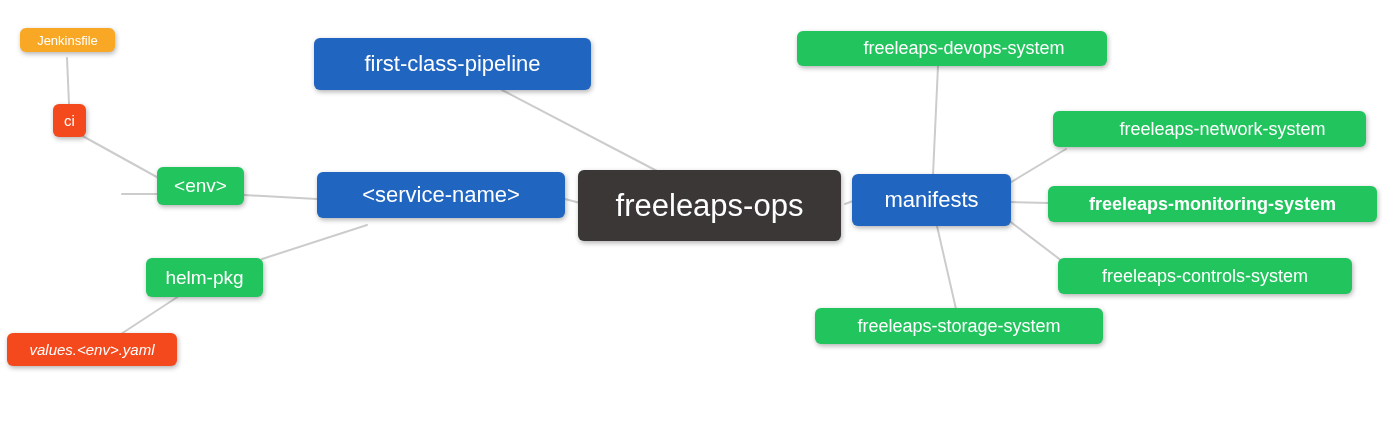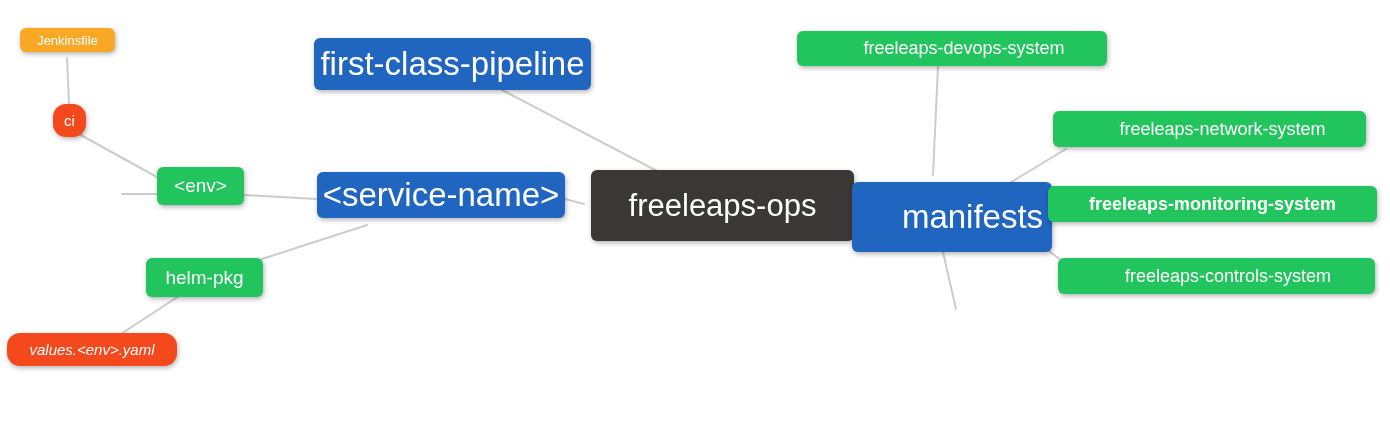--- a/index.html
+++ b/index.html
@@ -30,26 +30,26 @@
     color: var(--text, #ffffff);
     border-radius: 6px;
     box-shadow: 1px 2px 5px rgba(0,0,0,0.3);
     white-space: nowrap;
     cursor: pointer;
     user-select: none;
   }
   .c-blue   { background: var(--blue,   #2065C0); }
   .c-green  { background: var(--green,  #21C45D); }
   .c-orange { background: var(--orange, #F9A826); }
-  .c-red    { background: var(--red,    #F4491D); border-radius: 13px; }
+  .c-red    { background: var(--red,    #F4491D); }
   .c-dark   { background: var(--dark,   #3B3737); }
   .size-xs { font-size: 13px; }
   .size-sm { font-size: 15px; }
   .size-md { font-size: 19px; }
-  .size-lg { font-size: 33px; }
+  .size-lg { font-size: 22px; }
   .size-xl { font-size: 31px; }
 </style>
 </head>
 <body>
 
 <div id="stage">
 
   <svg id="edge-layer" viewBox="0 0 1390 421">
     <line x1="67" y1="58" x2="69" y2="104"></line>
     <line x1="79" y1="134" x2="164" y2="181"></line>
@@ -75,26 +75,27 @@
   <div class="node c-green size-md" style="left:157px; top:167px; width:87px;  height:38px;">&lt;env&gt;</div>
 
   <div class="node c-green size-md" style="left:146px; top:258px; width:117px; height:39px;">helm-pkg</div>
 
   <div class="node c-red size-sm" style="left:7px;   top:333px; width:170px; height:33px;font-style:italic;">values.&lt;env&gt;.yaml</div>
 
   <div class="node c-blue size-lg" style="left:314px; top:38px;  width:277px; height:52px;">first-class-pipeline</div>
 
   <div class="node c-blue size-lg" style="left:317px; top:172px; width:248px; height:46px;">&lt;service-name&gt;</div>
 
-  <div class="node c-dark size-xl" style="left:591px; top:170px; width:263px; height:71px;text-align:right;">freeleaps-ops</div>
+  <div class="node c-dark size-xl" style="left:578px; top:170px; width:263px; height:71px;text-align:right;">freeleaps-ops</div>
 
-  <div class="node c-blue size-lg" style="left:852px; top:182px; width:159px; height:70px;padding-left:41px;">manifests</div>
+  <div class="node c-blue size-lg" style="left:852px; top:174px; width:159px; height:52px;">manifests</div>
 
   <div class="node c-green size-md" style="left:797px; top:31px;  width:286px; height:35px; font-size:18px;padding-left:24px;">freeleaps-devops-system</div>
 
   <div class="node c-green size-md" style="left:1053px; top:111px; width:287px; height:36px; font-size:18px;padding-left:26px;">freeleaps-network-system</div>
 
   <div class="node c-green size-md" style="left:1048px; top:186px; width:329px; height:36px; font-size:18px;font-weight:bold;">freeleaps-monitoring-system</div>
 
-  <div class="node c-green size-md" style="left:1058px; top:258px; width:294px; height:36px; font-size:18px;padding-left:23px;">freeleaps-controls-system</div>
+  <div class="node c-green size-md" style="left:1058px; top:258px; width:294px; height:36px; font-size:18px;">freeleaps-controls-system</div>
 
+  <div class="node c-green size-md" style="left:815px; top:308px; width:288px; height:36px; font-size:18px;">freeleaps-storage-system</div>
 
 </div>
 
 </body></html>

